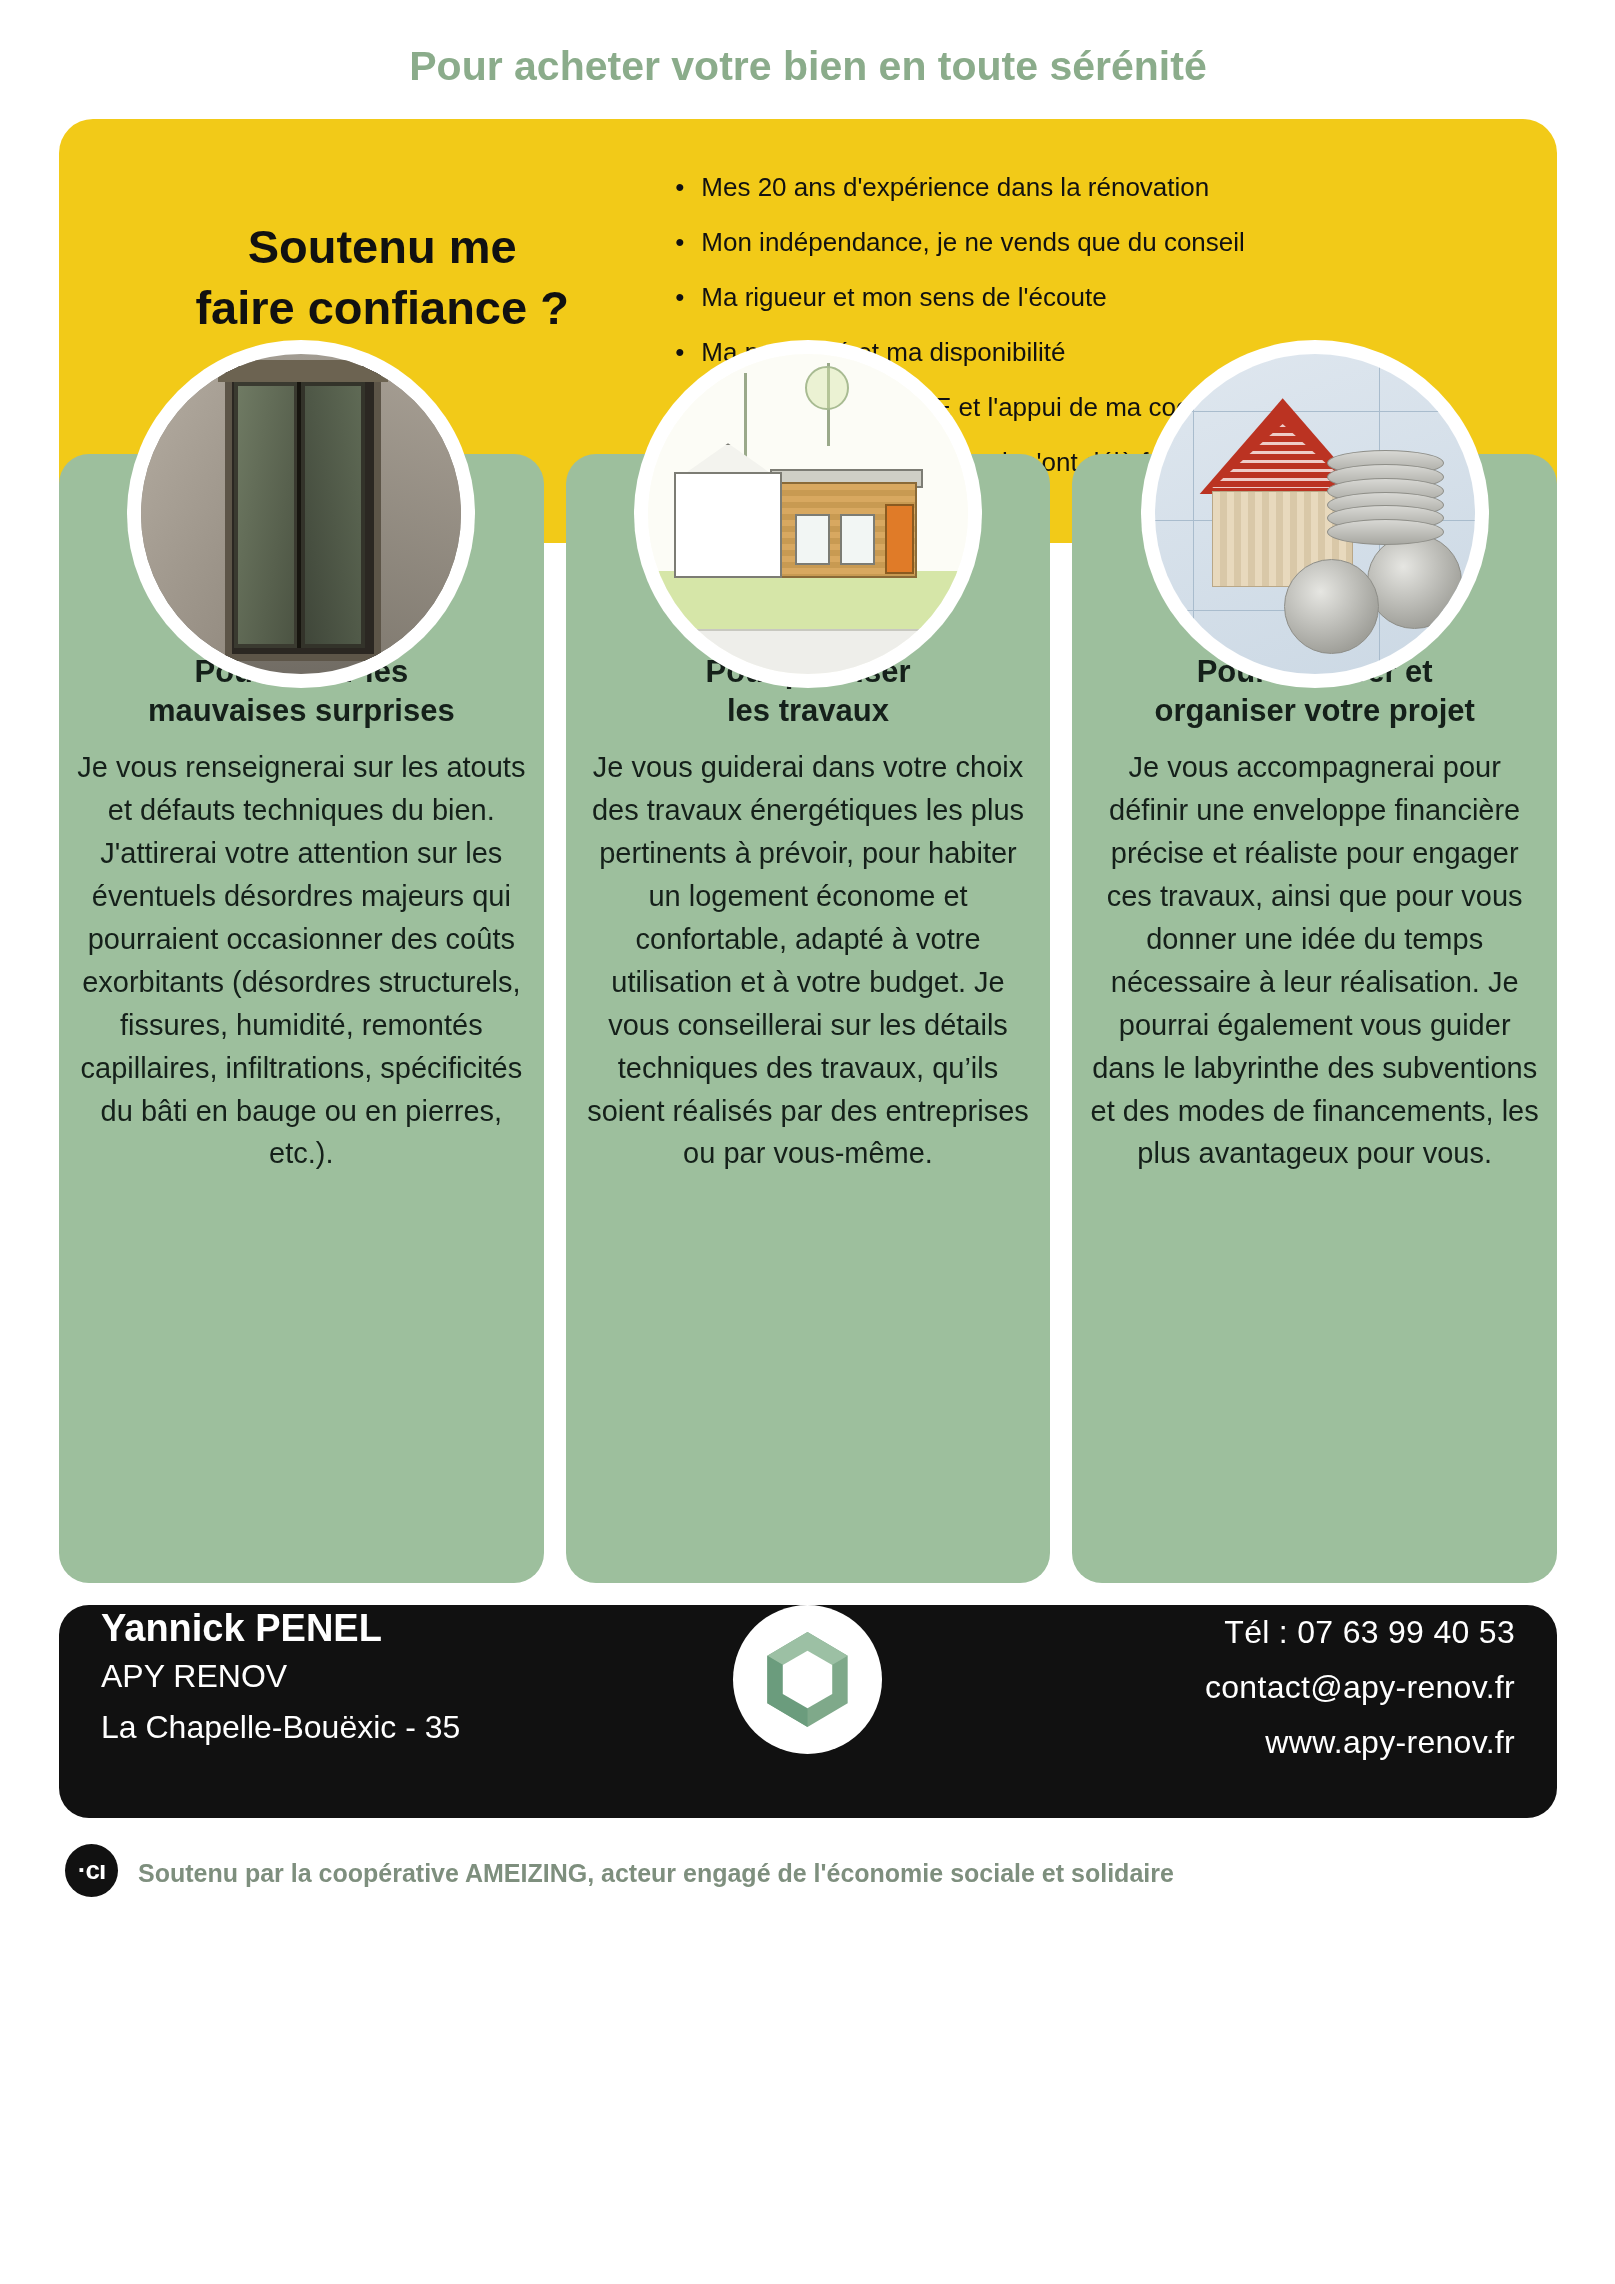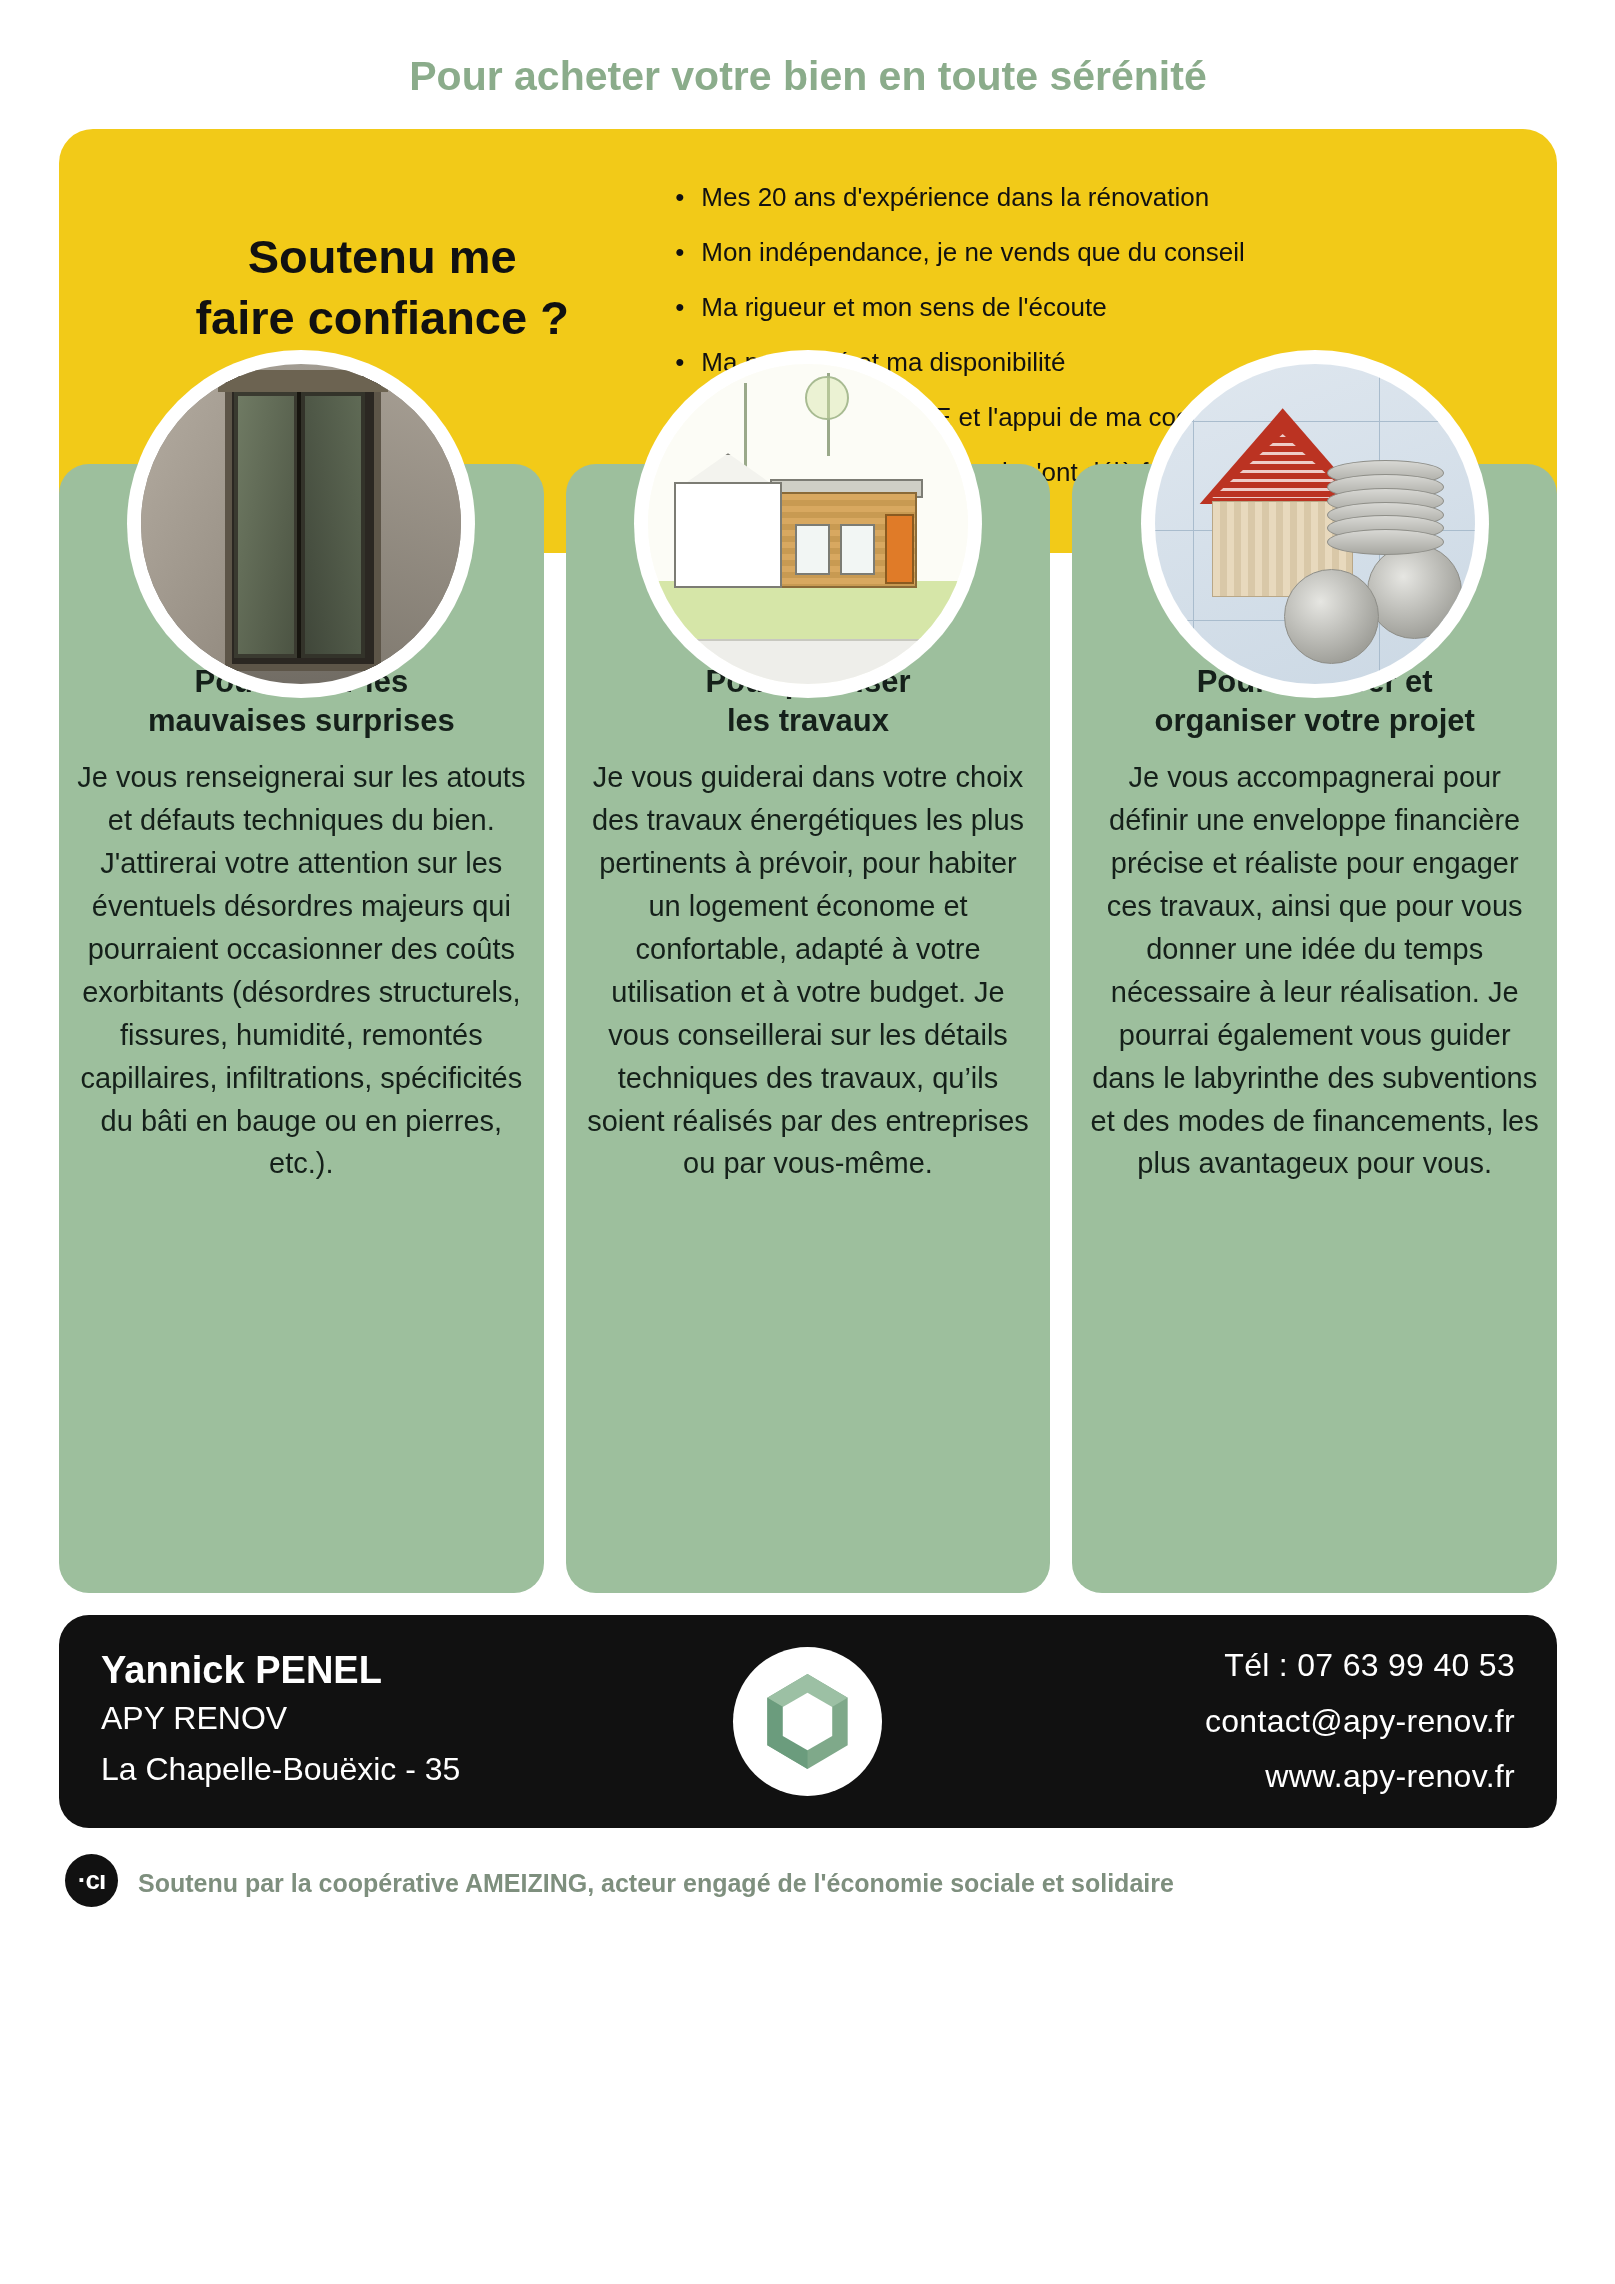--- a/index.html
+++ b/index.html
@@ -30,21 +30,21 @@
     font-weight: bold;
     letter-spacing: -0.5px;
     color: #111111;
     line-height: 1.05;
   }
 
   .subtitle {
     font-size: 41px;
     font-weight: bold;
     color: #8bac8b;
-    margin-top: 14px;
+    margin-top: 4px;
     line-height: 1.1;
   }
 
   
   .yellow-panel {
     margin-top: 30px;
     background: #f2ca18;
     border-radius: 34px;
     min-height: 396px;
     display: flex;
@@ -214,21 +214,21 @@
     line-height: 1.48;
   }
 
   
   .footer {
     margin-top: 22px;
     background: #111111;
     border-radius: 30px;
     height: 213px;
     display: flex;
-    align-items: center;
+    align-items: flex-start;
     padding: 0 42px;
     color: #ffffff;
   }
 
   .footer-left { width: 40%; }
 
   .f-name { font-size: 38px; font-weight: bold; line-height: 1.25; }
   .f-company { font-size: 32px; line-height: 1.55; }
   .f-place { font-size: 32px; line-height: 1.6; }
 

